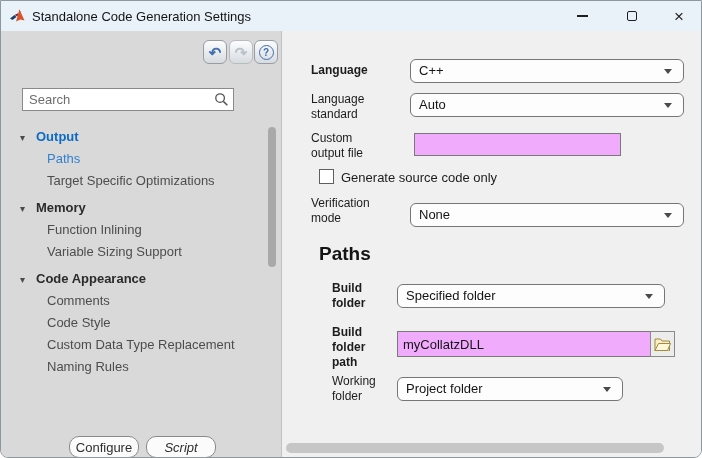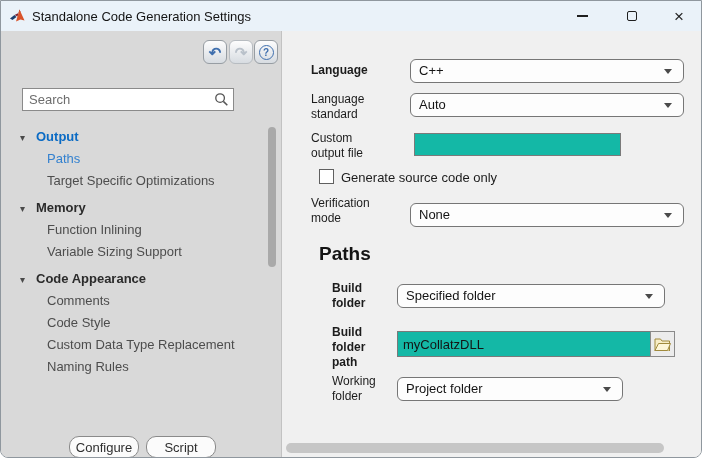--- a/index.html
+++ b/index.html
@@ -84,21 +84,21 @@
     background:#a9a9a9; border-radius:4px; cursor:pointer;
   }
 
   .footer-btn {
     position:absolute; top:393px; height:22px; width:70px;
     border:1px solid #8a8a8a; border-radius:10px; background:#fbfbfb;
     font-size:13px; color:#2e2e2e; cursor:pointer;
     display:flex; align-items:center; justify-content:center;margin-top:12px;
   }
   #configure-btn { left:68px; }
-  #script-btn { left:145px; }
+  #script-btn { left:145px;font-style:italic; }
 
   
   #main { position:absolute; left:282px; top:30px; width:420px; height:428px; background:#f0f0f0; }
 
   .fld-label {
     position:absolute; font-size:12px; color:#1c1c1c; line-height:15px;
   }
   .lbl-top { left:28px; width:74px; }
   .lbl-paths { left:49px; width:58px; }
   .bold { font-weight:bold; }
@@ -110,21 +110,21 @@
   .dd-value {
     position:absolute; left:8px; top:0; line-height:22px; font-size:13px; color:#141414;
     white-space:nowrap;
   }
   .dd-arrow {
     position:absolute; right:11px; top:9px; width:0; height:0;
     border-left:4.5px solid transparent; border-right:4.5px solid transparent;
     border-top:5px solid #4a4a4a;
   }
   .txt-input {
-    position:absolute; border:1px solid #7a7a7a; background:#14b8a6;
+    position:absolute; border:1px solid #7a7a7a; background:#f0abfc;
     font-size:13px; color:#141414; padding:0 5px; outline:none;
   }
 
   #dd-language       { left:127px; top:28px;  width:274px; }
   #lbl-language      { top:32px; }
   #dd-lang-std       { left:127px; top:62px;  width:274px; }
   #lbl-lang-std      { top:61px; }
   #in-custom-output  { left:131px; top:102px; width:207px; height:23px; }
   #lbl-custom-output { top:100px; }
   #chk-row           { position:absolute; left:36px; top:138px; height:16px; }

